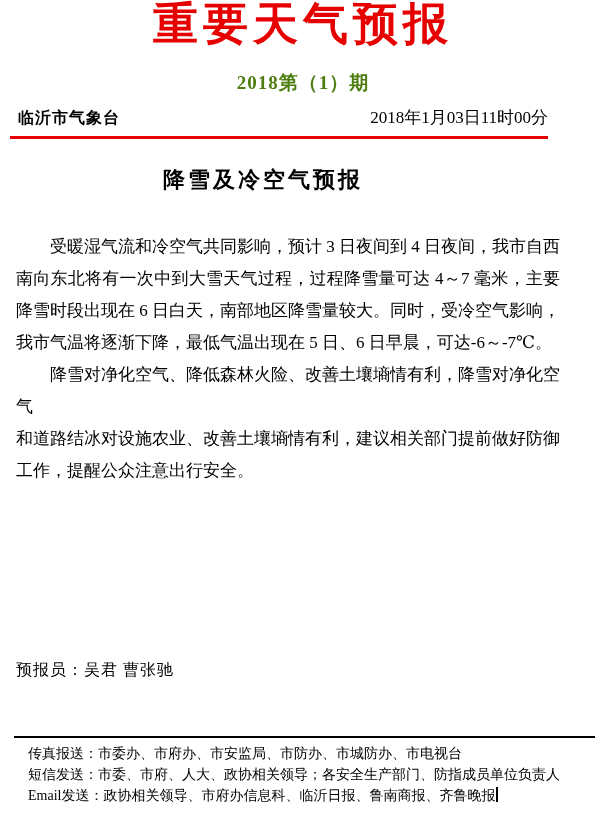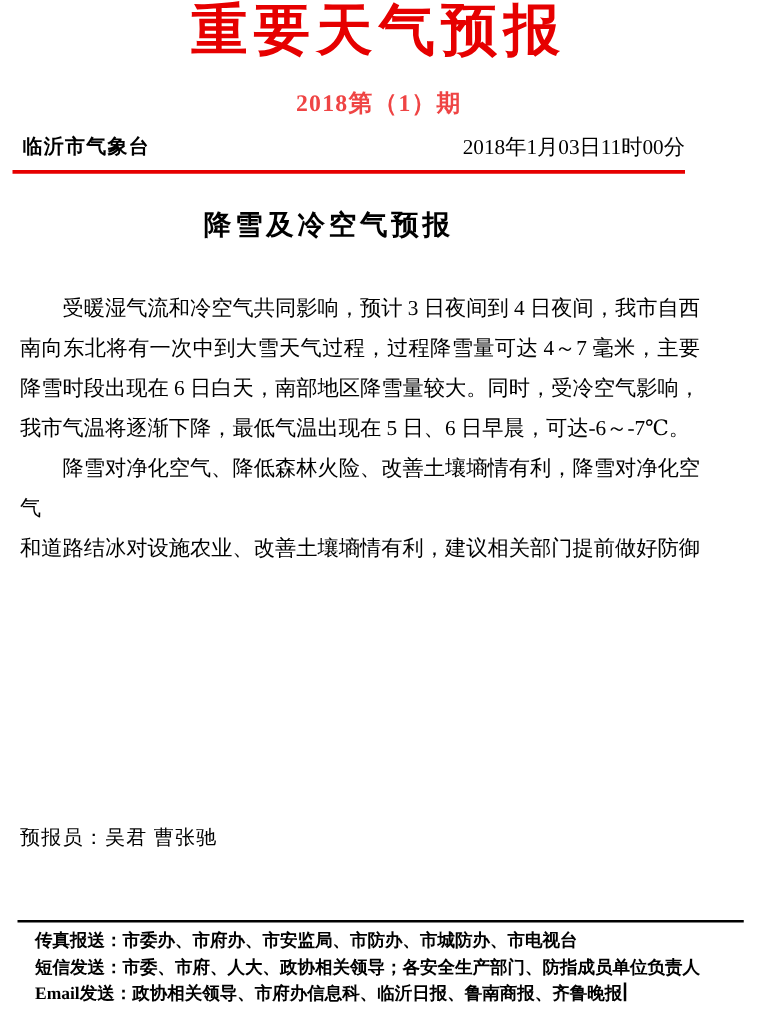--- a/index.html
+++ b/index.html
@@ -19,21 +19,21 @@
     font-size: 45px; font-weight: 900; letter-spacing: 5px;
     line-height: 52px;
   }
   .issue {
     position: absolute; top: 70px; left: 0; width: 606px;
     text-align: center;
     font-size: 19px; font-weight: 700; letter-spacing: 1px;
   }
   .info-row {
     position: absolute; top: 106px; left: 10px; width: 538px;
-    display: flex; justify-content: space-between; align-items: center;
+    display: flex; justify-content: space-between; align-items: flex-end;
   }
   .agency { font-size: 16px; font-weight: 700; padding-left: 8px; letter-spacing: 1px; }
   .issued { font-size: 17px; font-weight: 400; }
   .red-rule {
     position: absolute; top: 136px; left: 10px; width: 538px; height: 3px;
   }
   .doc-title {
     position: absolute; top: 165px; left: 0; width: 526px;
     text-align: center;
     font-family: "Liberation Sans", "DejaVu Sans", sans-serif;
@@ -49,53 +49,54 @@
   .forecaster {
     position: absolute; top: 660px; left: 16px; width: 528px;
     text-align: left; font-size: 16px; letter-spacing: 1px;
   }
   .footer-rule {
     position: absolute; top: 736px; left: 14px; width: 581px; height: 2px;
     background: #000000;
   }
   .footer {
     position: absolute; top: 743px; left: 28px; width: 560px;
-    font-size: 14px; font-weight: 700; line-height: 21px;
+    font-size: 14px; font-weight: 400; line-height: 21px;
   }
   .footer .f-line { white-space: nowrap; }
   .cursor {
     display: inline-block; width: 2px; height: 15px;
     background: #000000; vertical-align: -2px; margin-left: 1px;
   }
 </style>
 </head>
 <body>
 
 <div class="page">
 
   <div class="masthead" style="color: rgb(230, 0, 0);">重要天气预报</div>
 
-  <div class="issue" style="color: #ef4444;">2018第（1）期</div>
+  <div class="issue" style="color: #4d7c0f;">2018第（1）期</div>
 
   <div class="info-row">
     <span class="agency">临沂市气象台</span>
     <span class="issued">2018年1月03日11时00分</span>
   </div>
 
   <div class="red-rule" style="background: rgb(230, 0, 0);"></div>
 
   <div class="doc-title">降雪及冷空气预报</div>
 
   <div class="body-text">
     <div class="line stretch indent">受暖湿气流和冷空气共同影响，预计 3 日夜间到 4 日夜间，我市自西</div>
     <div class="line stretch">南向东北将有一次中到大雪天气过程，过程降雪量可达 4～7 毫米，主要</div>
     <div class="line stretch">降雪时段出现在 6 日白天，南部地区降雪量较大。同时，受冷空气影响，</div>
     <div class="line">我市气温将逐渐下降，最低气温出现在 5 日、6 日早晨，可达-6～-7℃。</div>
     <div class="line stretch indent">降雪对净化空气、降低森林火险、改善土壤墒情有利，降雪对净化空气</div>
     <div class="line stretch">和道路结冰对设施农业、改善土壤墒情有利，建议相关部门提前做好防御</div>
+    <div class="line">工作，提醒公众注意出行安全。</div>
   </div>
 
   <div class="forecaster">预报员：吴君 曹张驰</div>
 
   <div class="footer-rule" style="background: rgb(0, 0, 0);"></div>
 
   <div class="footer">
     <div class="f-line">传真报送：市委办、市府办、市安监局、市防办、市城防办、市电视台</div>
     <div class="f-line">短信发送：市委、市府、人大、政协相关领导；各安全生产部门、防指成员单位负责人</div>
     <div class="f-line"><span>Email发送：政协相关领导、市府办信息科、临沂日报、鲁南商报、齐鲁晚报</span><span class="cursor"></span></div>

